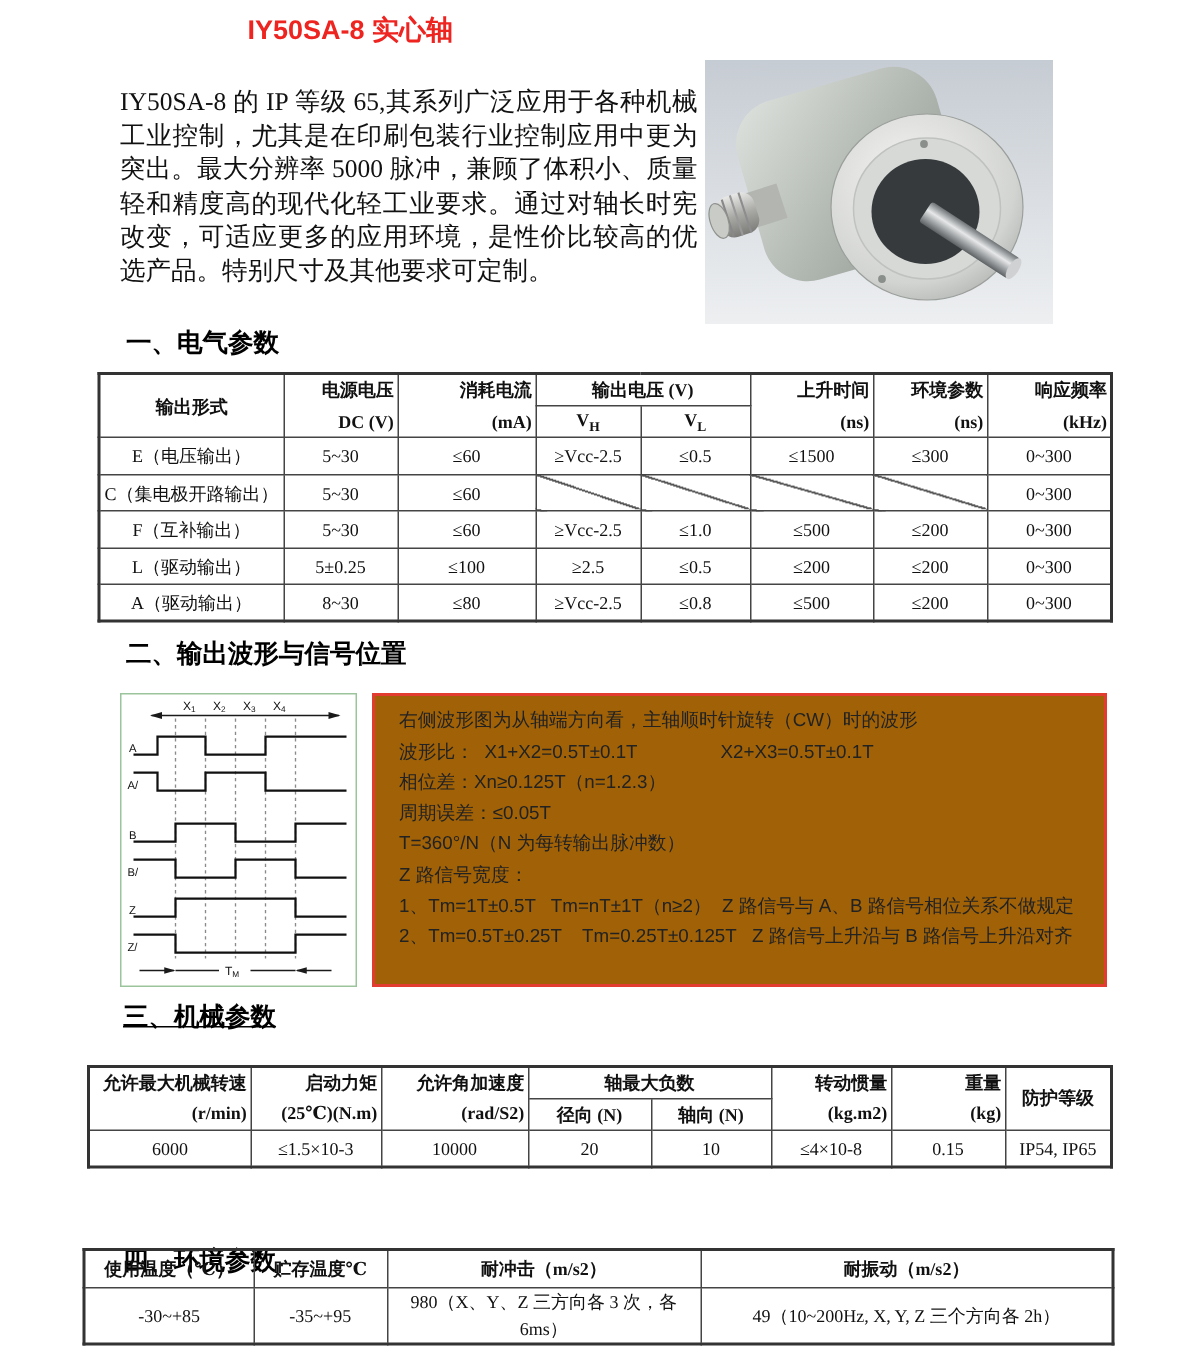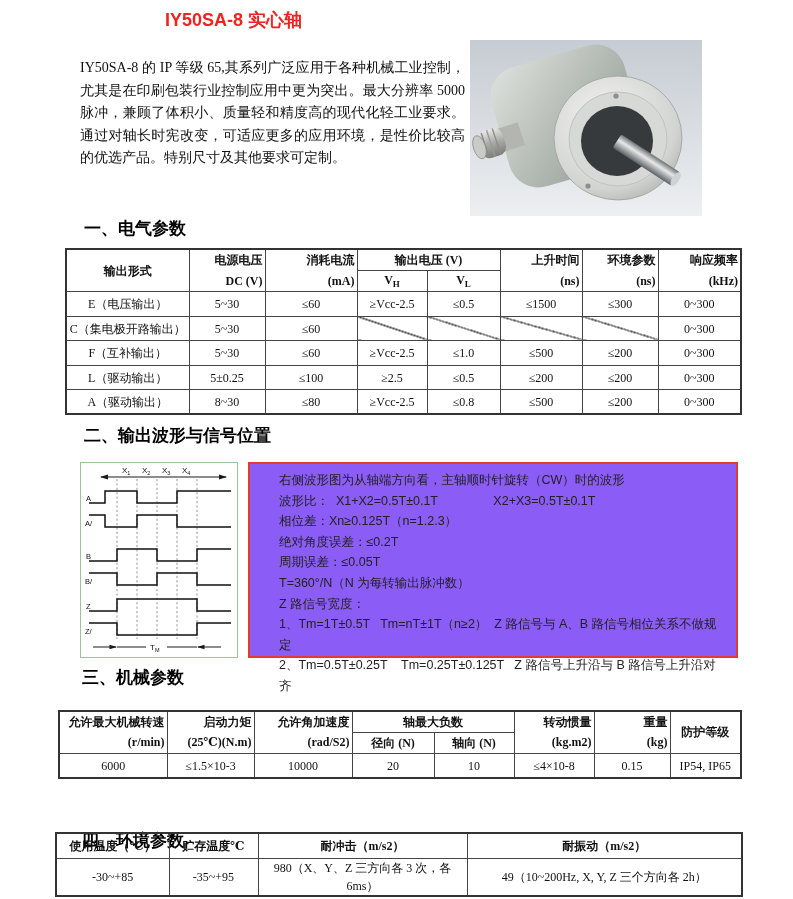--- a/index.html
+++ b/index.html
@@ -9,32 +9,32 @@
     font-family:"Liberation Serif","DejaVu Serif",serif; color:#1a1a1a;
     overflow:hidden;
   }
   .doc-title {
     position:absolute; left:165px; top:8px;
     font-family:"Liberation Sans","DejaVu Sans",sans-serif;
     font-size:18px; font-weight:bold; color:#ee2420;
   }
   .intro {
     position:absolute; left:80px; top:57px; width:385px;
-    font-size:14px; line-height:22.6px; text-align:justify; color:#111;
+    font-size:17px; line-height:22.6px; text-align:justify; color:#111;
   }
   .photo {
     position:absolute; left:470px; top:40px; width:232px; height:176px;
   }
   .sec-heading {
     position:absolute; font-family:"Liberation Sans","DejaVu Sans",sans-serif;
     font-size:17px; font-weight:bold; color:#000;margin-left:24px;
   }
   #h1 { left:60px; top:217px; }
   #h2 { left:60px; top:424px; }
-  #h3 { left:58px; top:666px; }
+  #h3 { left:58px; top:666px;text-decoration:underline; }
   #h4 { left:58px; top:829px; }
 
   table.param {
     position:absolute; border-collapse:collapse; table-layout:fixed;
     font-size:12px; text-align:center; color:#111;
     border:2px solid #333;
   }
   table.param td, table.param th {
     border:1px solid #444; font-weight:normal; padding:0 2px;
     vertical-align:middle; line-height:1.5;
@@ -55,23 +55,23 @@
       #555 calc(50% + 0.7px), transparent calc(50% + 0.7px));
   }
   sub.vsub { font-size:9px; }
 
   .waveform-box {
     position:absolute; left:80px; top:462px; width:158px; height:196px;
     border:1px solid #9cc49c; background:#fff;
   }
   .notes-box {
     position:absolute; left:248px; top:462px; width:490px; height:196px;
-    border:2px solid #e23b30; background:#8b5cf6;
+    border:2px solid #e23b30; background:#a16207;
     font-family:"Liberation Sans","DejaVu Sans",sans-serif;
-    font-size:12.5px; color:#222; padding:6px 10px 4px 29px;
+    font-size:12.5px; color:#222; padding:6px 10px 4px 16px;
   }
   .notes-box .note-line { line-height:20.6px; white-space:pre-wrap; }
 </style>
 </head>
 <body>
 
 <div class="page">
 
   <div class="doc-title">IY50SA-8 实心轴</div>
 
@@ -275,21 +275,20 @@
       <polygon points="116,184 123.5,181.8 123.5,186.2" fill="#1a1a1a"></polygon>
       <rect x="65" y="178" width="21" height="11" fill="#ffffff"></rect>
       <text x="69" y="187" font-size="8" fill="#111"><tspan>T</tspan><tspan font-size="5.5" dy="1.5">M</tspan></text>
     </svg>
   </div>
 
   <div class="notes-box">
     <div class="note-line">右侧波形图为从轴端方向看，主轴顺时针旋转（CW）时的波形</div>
     <div class="note-line">波形比：  X1+X2=0.5T±0.1T                X2+X3=0.5T±0.1T</div>
     <div class="note-line">相位差：Xn≥0.125T（n=1.2.3）</div>
-    <div class="note-line">绝对角度误差：≤0.2T</div>
     <div class="note-line">周期误差：≤0.05T</div>
     <div class="note-line">T=360°/N（N 为每转输出脉冲数）</div>
     <div class="note-line">Z 路信号宽度：</div>
     <div class="note-line">1、Tm=1T±0.5T   Tm=nT±1T（n≥2）  Z 路信号与 A、B 路信号相位关系不做规定</div>
     <div class="note-line">2、Tm=0.5T±0.25T    Tm=0.25T±0.125T   Z 路信号上升沿与 B 路信号上升沿对齐</div>
   </div>
 
   <div id="h3" class="sec-heading">三、机械参数</div>
 
   <table id="mech-table" class="param">

